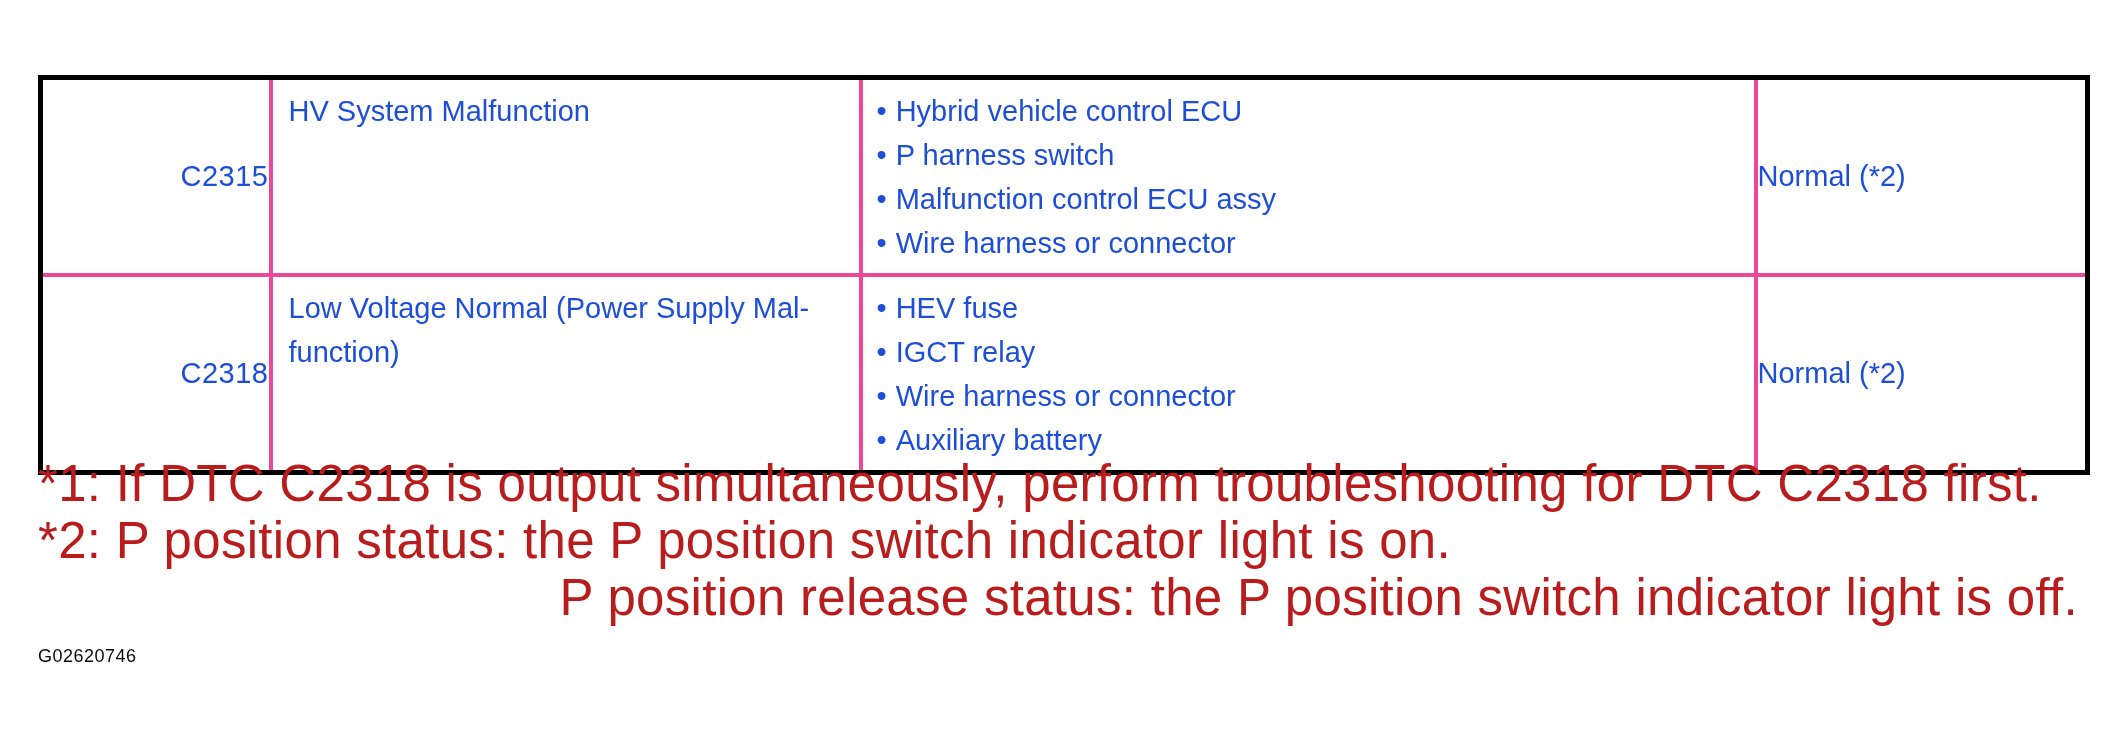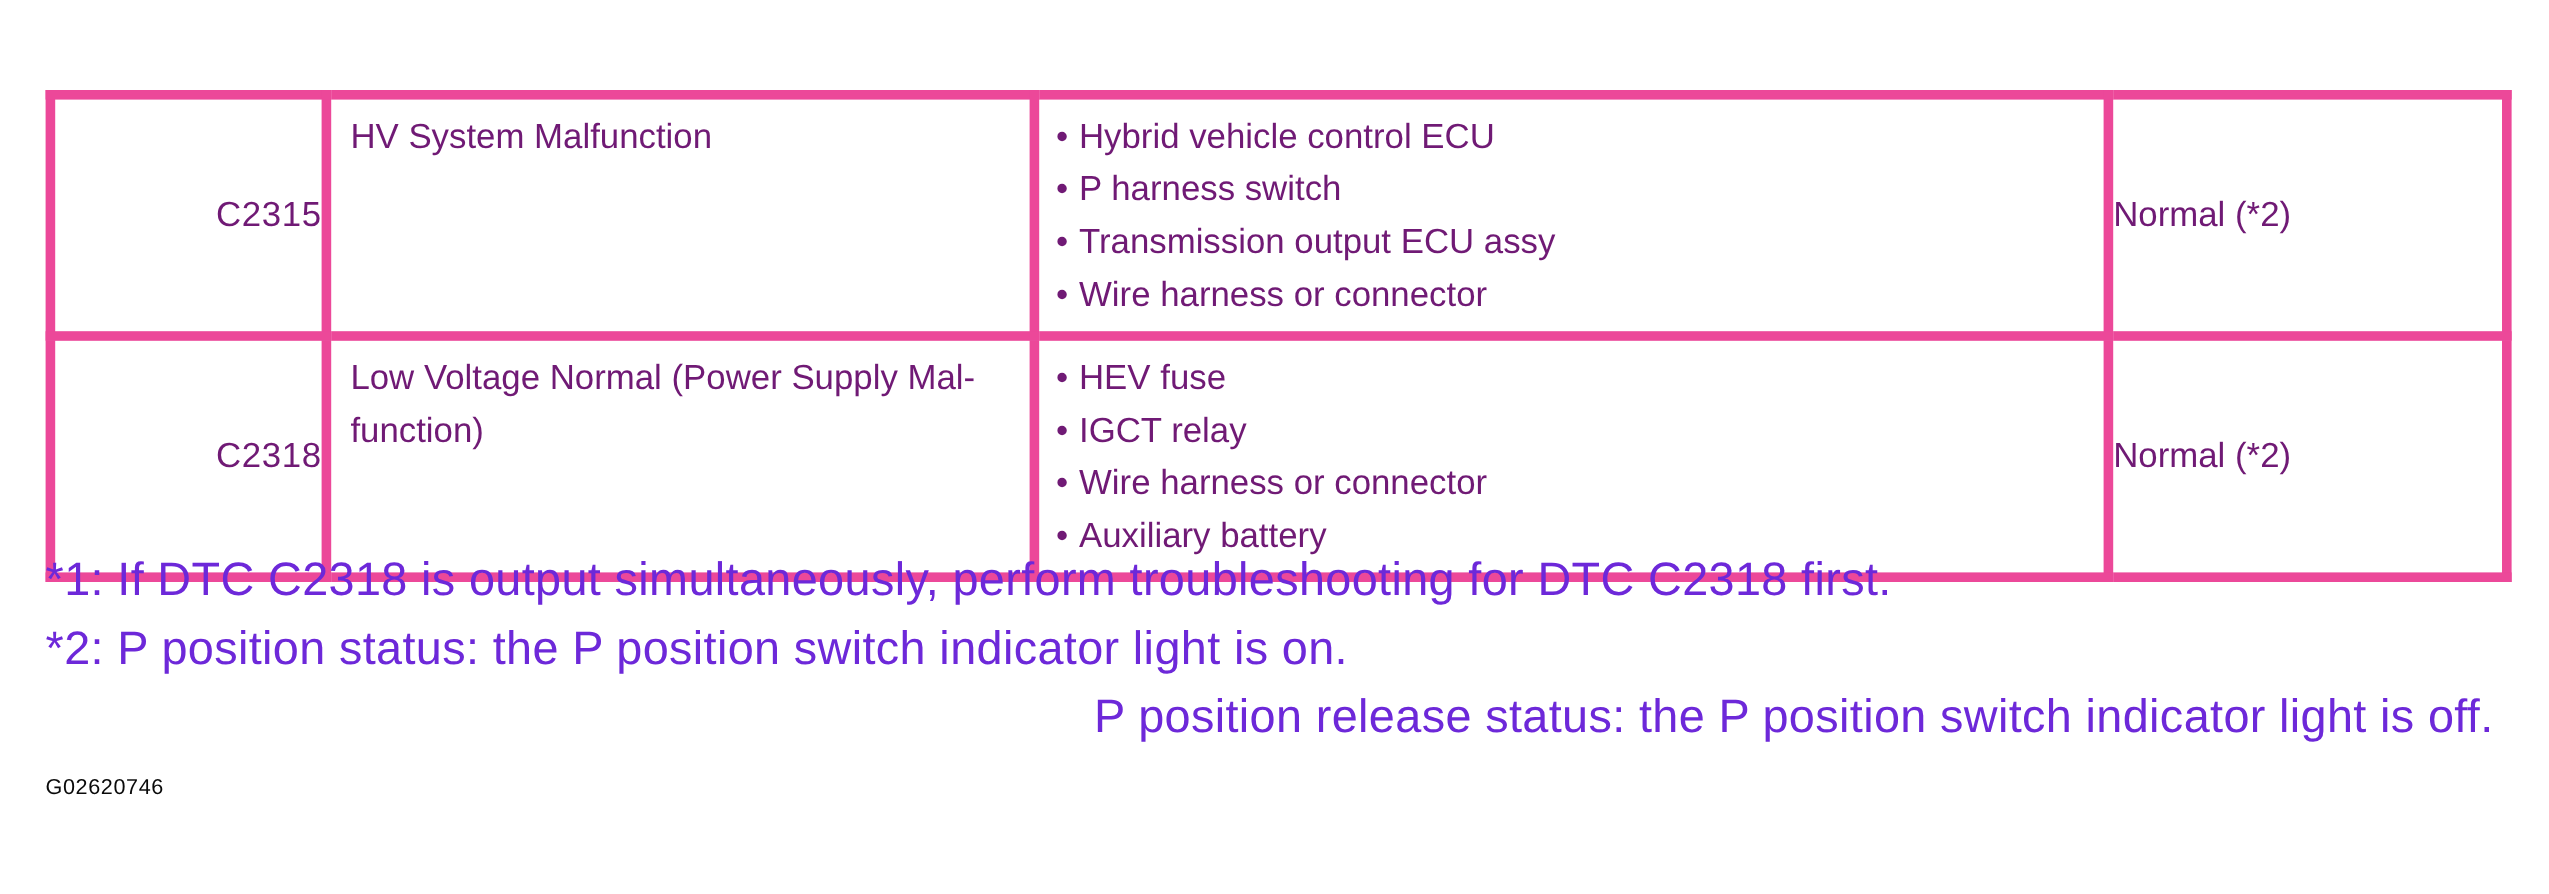--- a/index.html
+++ b/index.html
@@ -16,23 +16,23 @@
   .dtc-table {
     position: absolute;
     left: 38px;
     top: 75px;
     width: 2047px;
     border-collapse: collapse;
     table-layout: fixed;
     border: 5px solid #000000;
   }
   .dtc-table td {
-    border: 8px solid #ec4899;
+    border: 4px solid #ec4899;
     font-size: 29px;
-    color: #701a75;
+    color: #1d4ed8;
   }
   .row-c2315 { height: 186px; }
   .row-c2318 { height: 176px; }
   td.cell-code {
     text-align: right;
     vertical-align: middle;
     letter-spacing: 0.5px;
   }
   td.cell-desc {
     vertical-align: top;
@@ -53,24 +53,24 @@
   .bullet {
     display: inline-block;
     margin-right: 9px;
     font-size: 29px;
   }
   .footnotes {
     position: absolute;
     left: 38px;
     top: 455px;
     width: 2040px;
-    font-size: 39px;
+    font-size: 51px;
     line-height: 57px;
     letter-spacing: 0.3px;
-    color: #6d28d9;
+    color: #b91c1c;
   }
   .footnote-indented { padding-left: 82px; text-align: right; }
   .figure-id {
     position: absolute;
     left: 38px;
     top: 646px;
     font-size: 18px;
     letter-spacing: 0.5px;
     color: #0a0a0a;
   }
@@ -92,21 +92,21 @@
         <td class="cell-code">C2315</td>
         <td class="cell-desc">HV System Malfunction</td>
         <td class="cell-causes">
           <div class="bullet-line">
             <span class="bullet">•</span><span>Hybrid vehicle control ECU</span>
           </div>
           <div class="bullet-line">
             <span class="bullet">•</span><span>P harness switch</span>
           </div>
           <div class="bullet-line">
-            <span class="bullet">•</span><span>Transmission output ECU assy</span>
+            <span class="bullet">•</span><span>Malfunction control ECU assy</span>
           </div>
           <div class="bullet-line">
             <span class="bullet">•</span><span>Wire harness or connector</span>
           </div>
         </td>
         <td class="cell-status">Normal (*2)</td>
       </tr>
 
       <tr class="row-c2318">
         <td class="cell-code">C2318</td>

